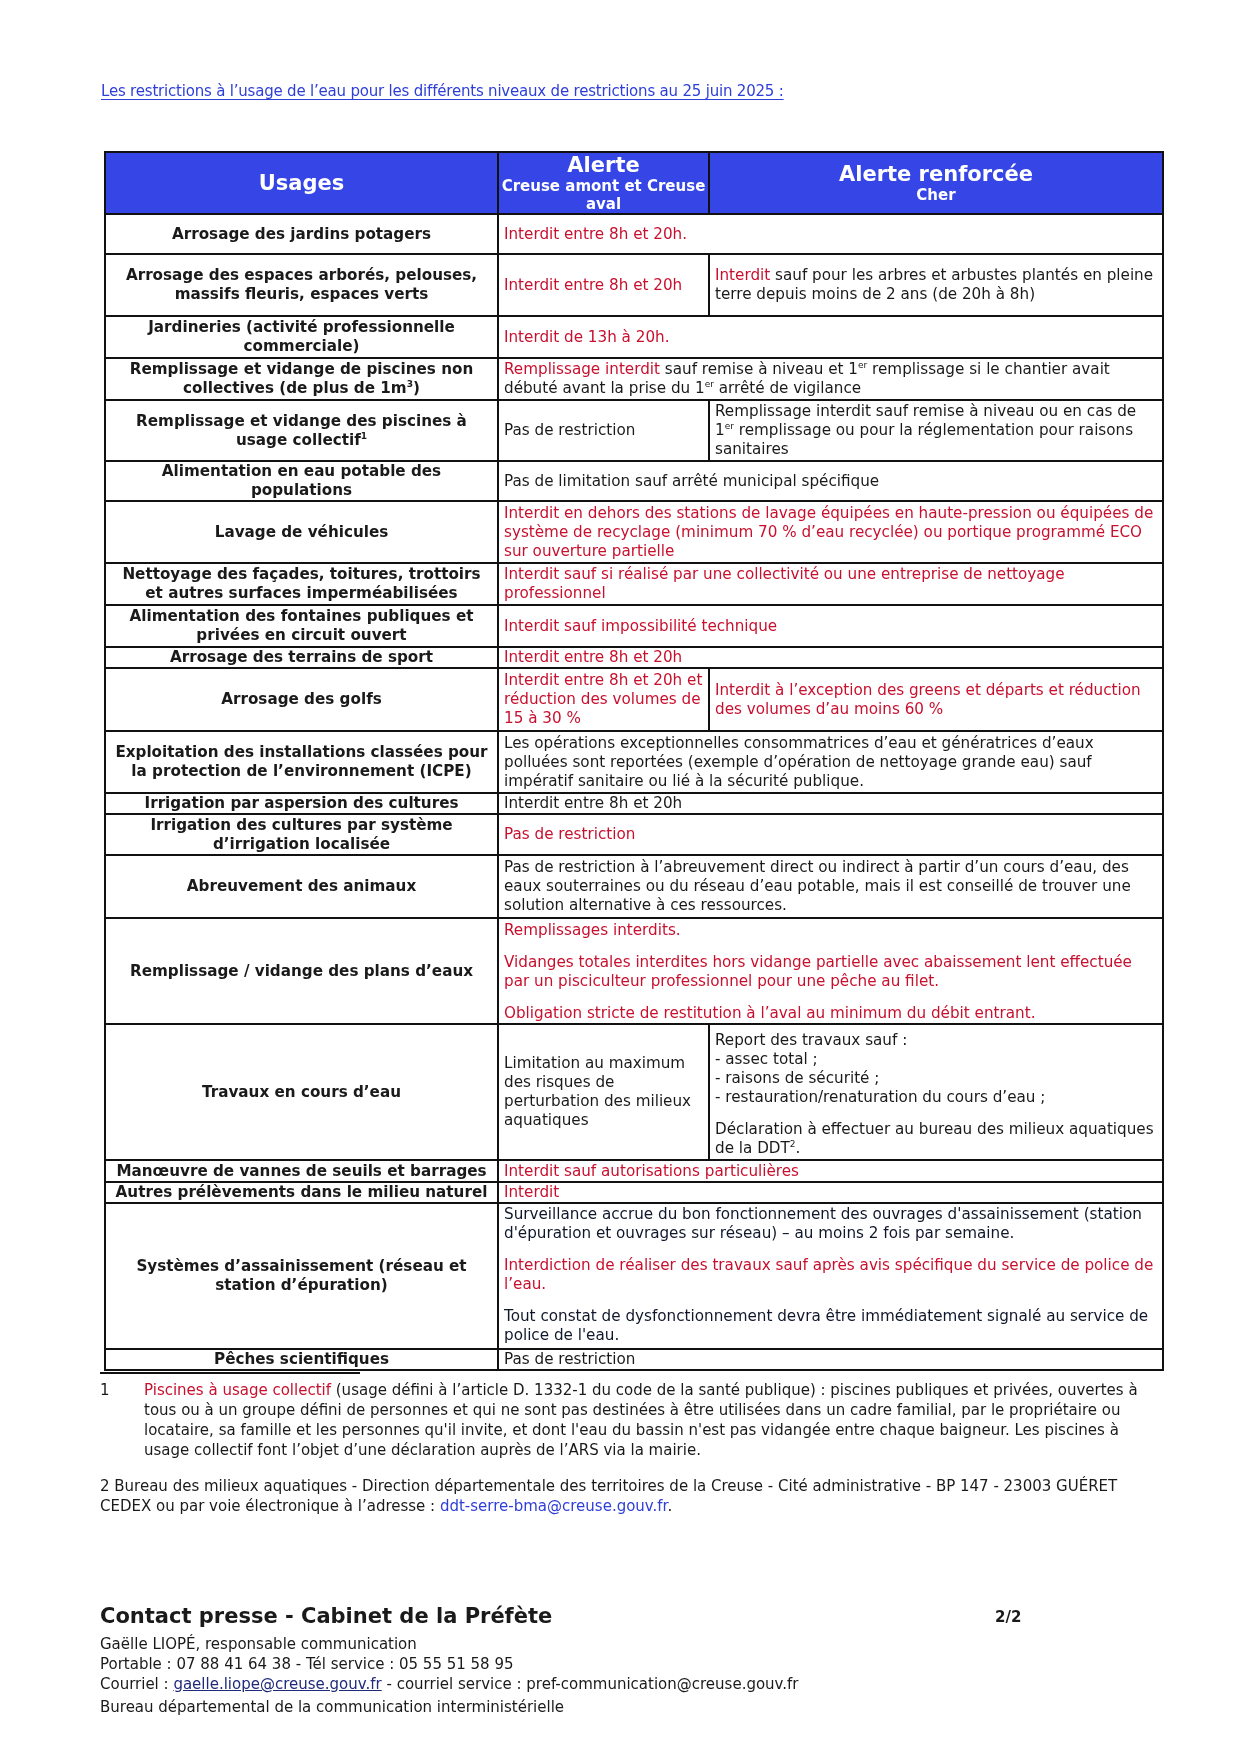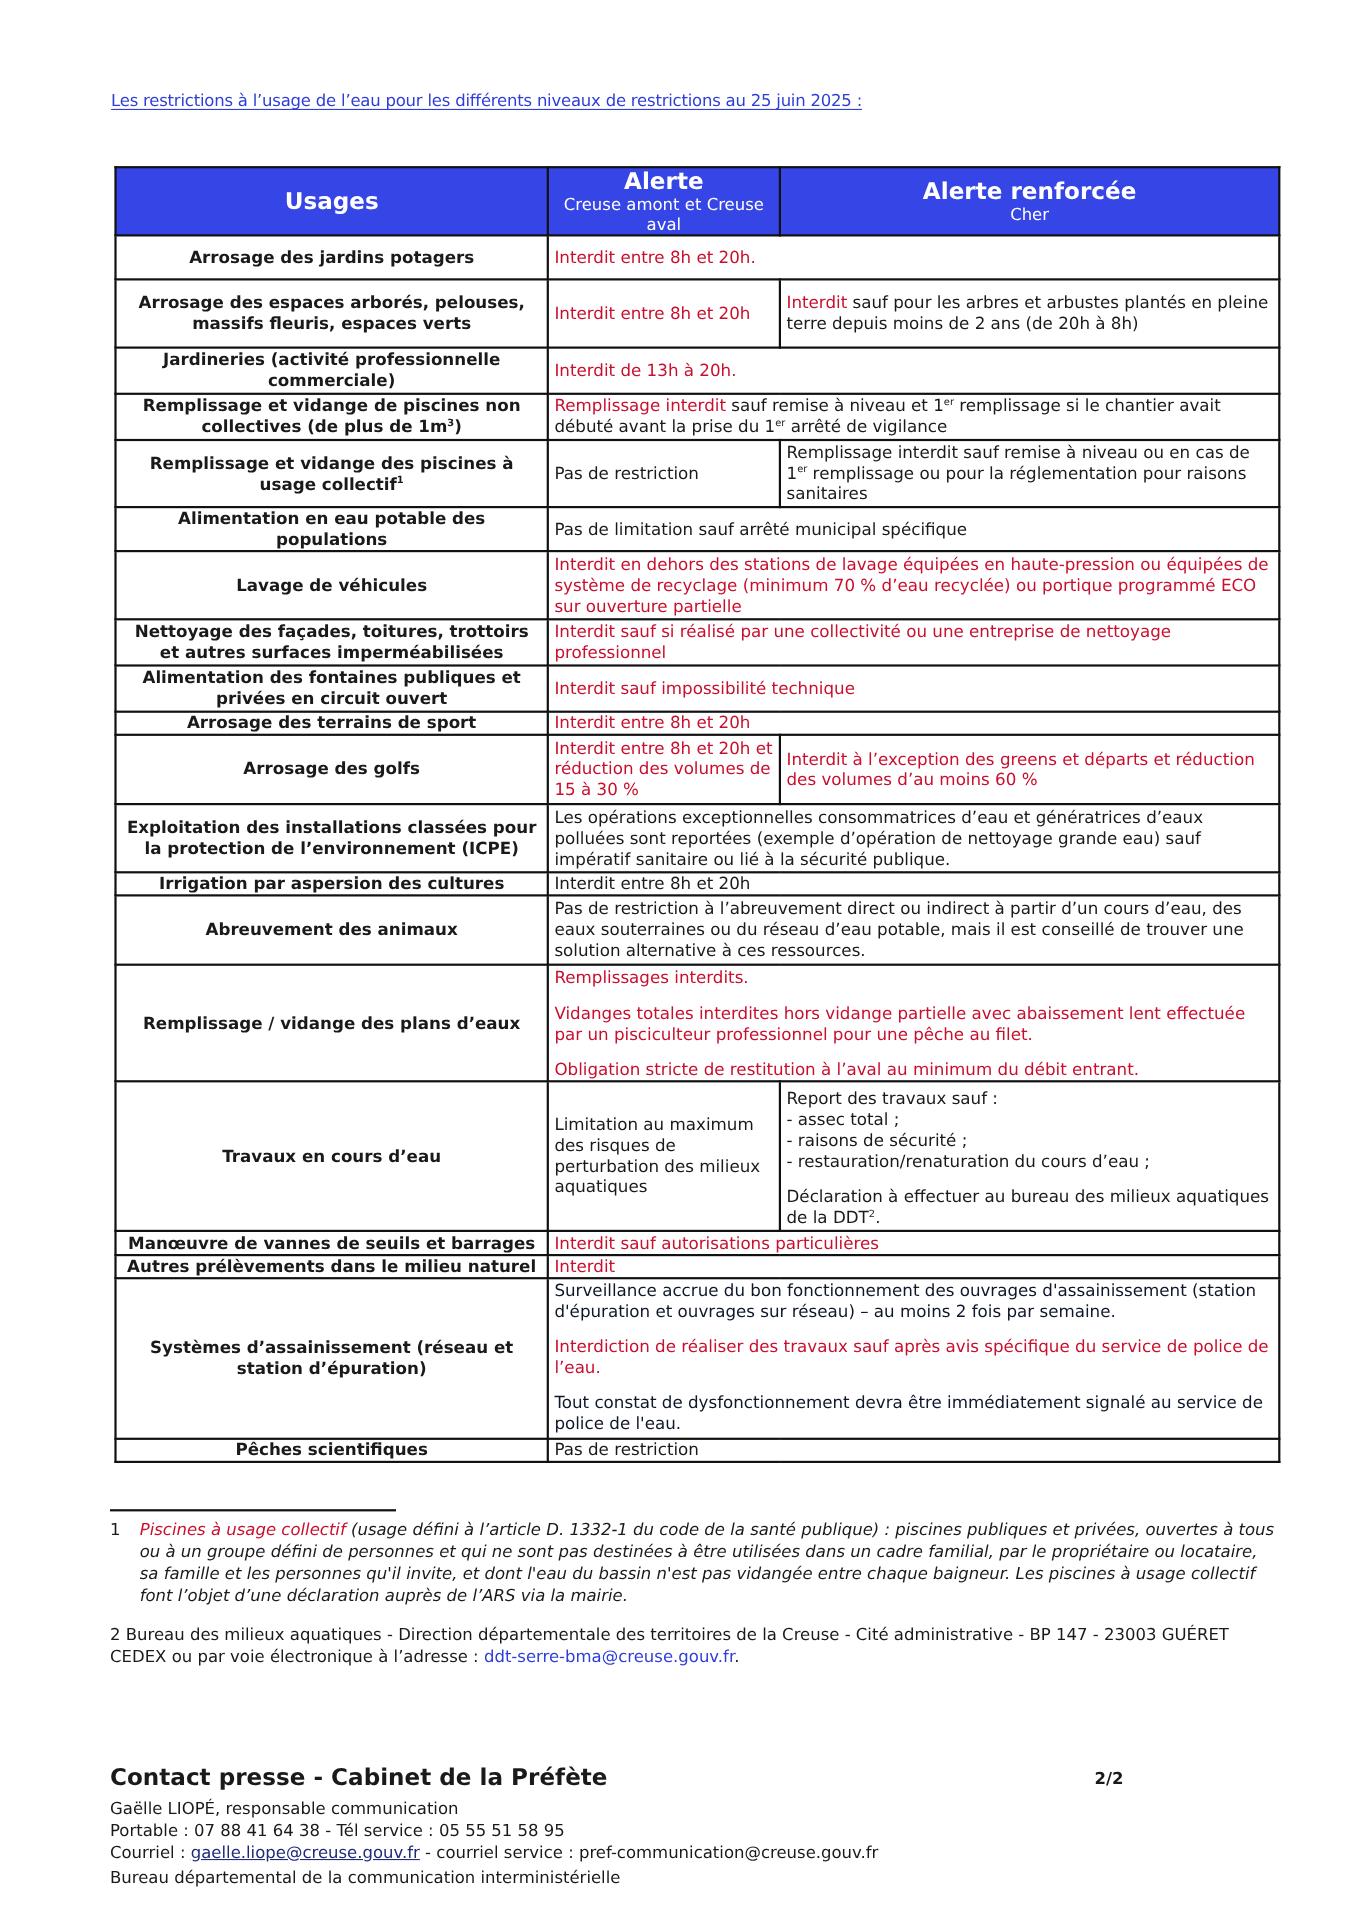--- a/index.html
+++ b/index.html
@@ -9,31 +9,31 @@
            text-decoration: underline; text-underline-offset: 3px; letter-spacing: -0.2px; white-space: nowrap; }
   table.restr { position: absolute; left: 104px; top: 151px; width: 1058px; border-collapse: collapse;
                 table-layout: fixed; font-size: 15.2px; line-height: 19px; }
   table.restr col.c1 { width: 393px; }
   table.restr col.c2 { width: 211px; }
   table.restr col.c3 { width: 454px; }
   table.restr th, table.restr td { border: 2px solid #111; padding: 0 5px; vertical-align: middle; }
   table.restr thead th { background: #3645e6; color: #fff; font-weight: bold; text-align: center; height: 46px; padding: 0; }
   table.restr thead th.usages { font-size: 21px; }
   .hmain { font-size: 21px; line-height: 24px; display: block; }
-  .hsub { font-size: 15px; font-weight: normal; line-height: 18px; display: block; }
+  .hsub { font-size: 15px; font-weight: bold; line-height: 18px; display: block; }
   td.usage { text-align: center; font-weight: bold; color: #1a1a1a; }
   .red { color: #c8102e; }
   .blk { color: #0f172a; }
   .para { display: block; }
   .para + .para { margin-top: 13px; }
   sup { font-size: 9px; line-height: 0; vertical-align: super; }
   .fn-sep { position: absolute; left: 100px; top: 1372px; width: 260px; height: 0; border-top: 2px solid #111; }
   .fn1 { position: absolute; left: 100px; top: 1380px; width: 1060px; font-size: 15px; line-height: 20px; }
   .fn1 .num { position: absolute; left: 0; top: 0; }
-  .fn1 .body { margin-left: 27px; display: block; font-style: italic; }
+  .fn1 .body { margin-left: 44px; display: block; }
   .fn2 { position: absolute; left: 100px; top: 1476px; width: 1060px; font-size: 15px; line-height: 20px; }
   .link { color: #2e3ed8; }
   .contact-h { position: absolute; left: 100px; top: 1604px; font-size: 21px; font-weight: bold; }
   .pagenum { position: absolute; left: 995px; top: 1608px; font-size: 15px; font-weight: bold; }
   .contact-l { position: absolute; left: 100px; font-size: 15px; line-height: 20px; white-space: nowrap; }
   .navy { color: #1f2a7a; text-decoration: underline; }
 </style>
 </head>
 <body>
 
@@ -121,20 +121,24 @@
     <tr style="height:62px">
       <td class="usage">Exploitation des installations classées pour la protection de l’environnement (ICPE)</td>
       <td colspan="2">Les opérations exceptionnelles consommatrices d’eau et génératrices d’eaux polluées sont reportées (exemple d’opération de nettoyage grande eau) sauf impératif sanitaire ou lié à la sécurité publique.</td>
     </tr>
 
     <tr style="height:21px">
       <td class="usage">Irrigation par aspersion des cultures</td>
       <td colspan="2">Interdit entre 8h et 20h</td>
     </tr>
 
+    <tr style="height:41px">
+      <td class="usage">Irrigation des cultures par système d’irrigation localisée</td>
+      <td colspan="2" class="red">Pas de restriction</td>
+    </tr>
 
     <tr style="height:63px">
       <td class="usage">Abreuvement des animaux</td>
       <td colspan="2">Pas de restriction à l’abreuvement direct ou indirect à partir d’un cours d’eau, des eaux souterraines ou du réseau d’eau potable, mais il est conseillé de trouver une solution alternative à ces ressources.</td>
     </tr>
 
     <tr style="height:106px">
       <td class="usage">Remplissage / vidange des plans d’eaux</td>
       <td colspan="2" class="red" style="vertical-align:top; padding-top:2px">
         <span class="para">Remplissages interdits.</span>

